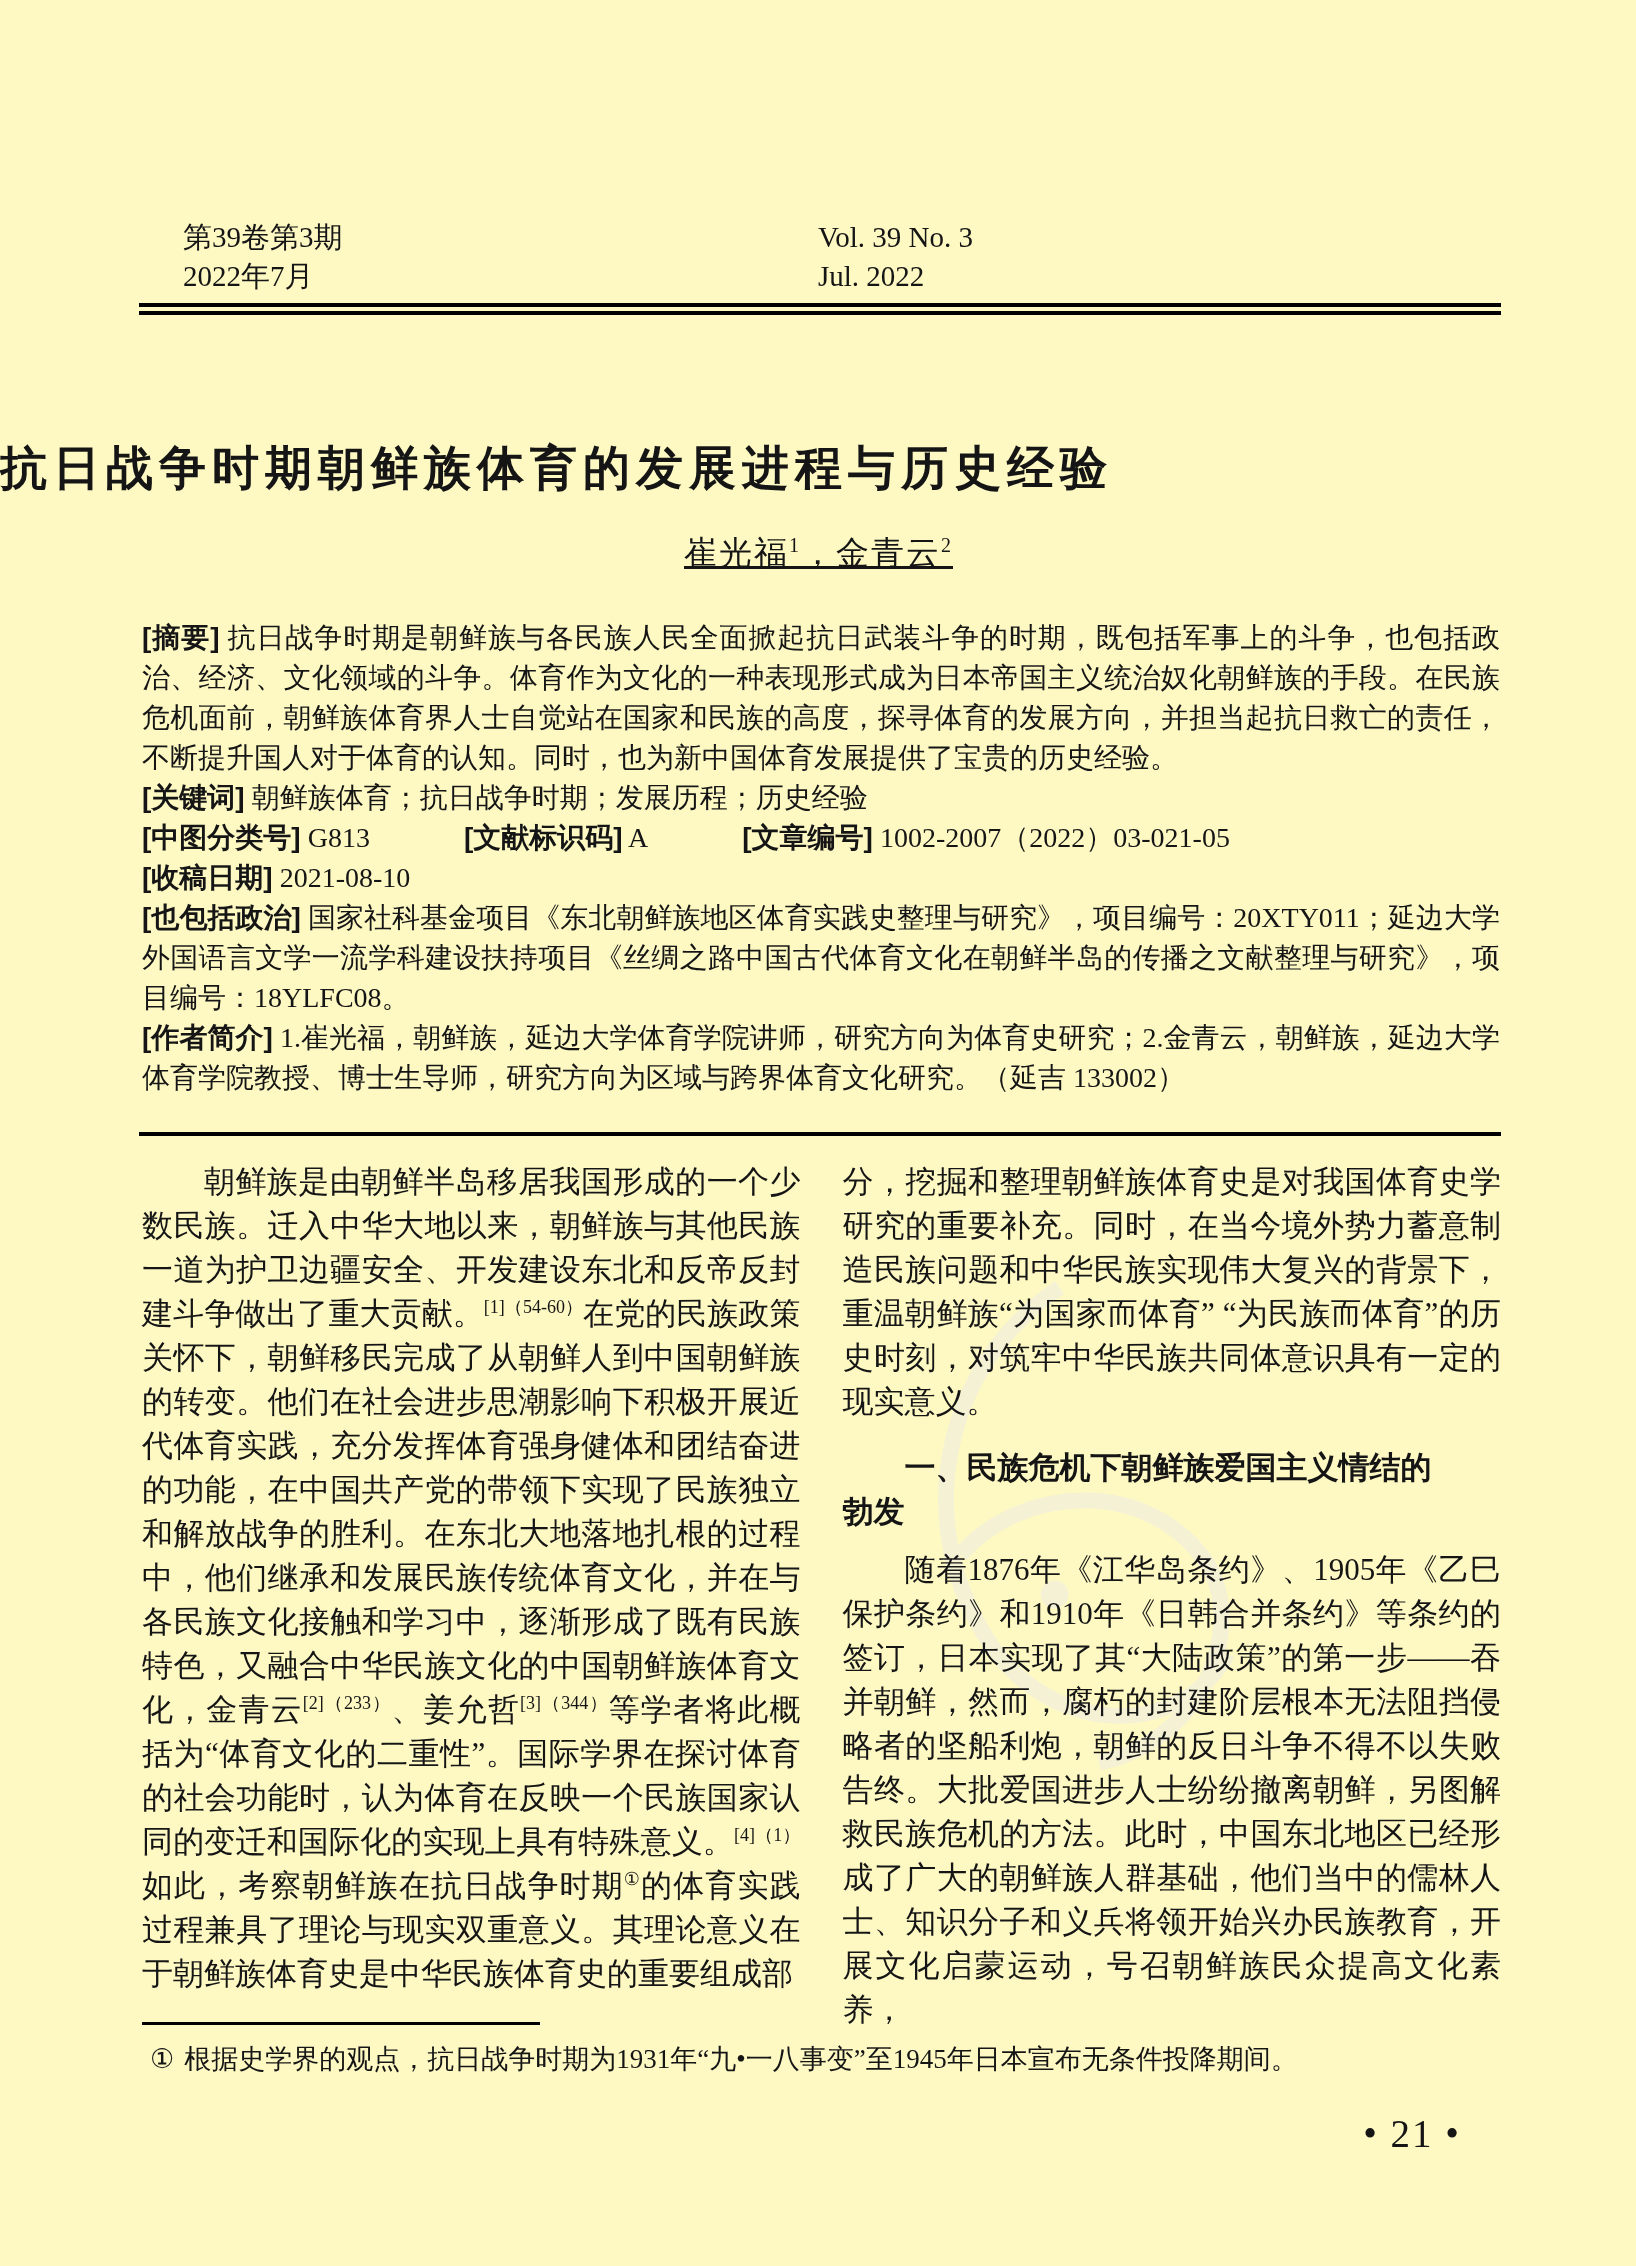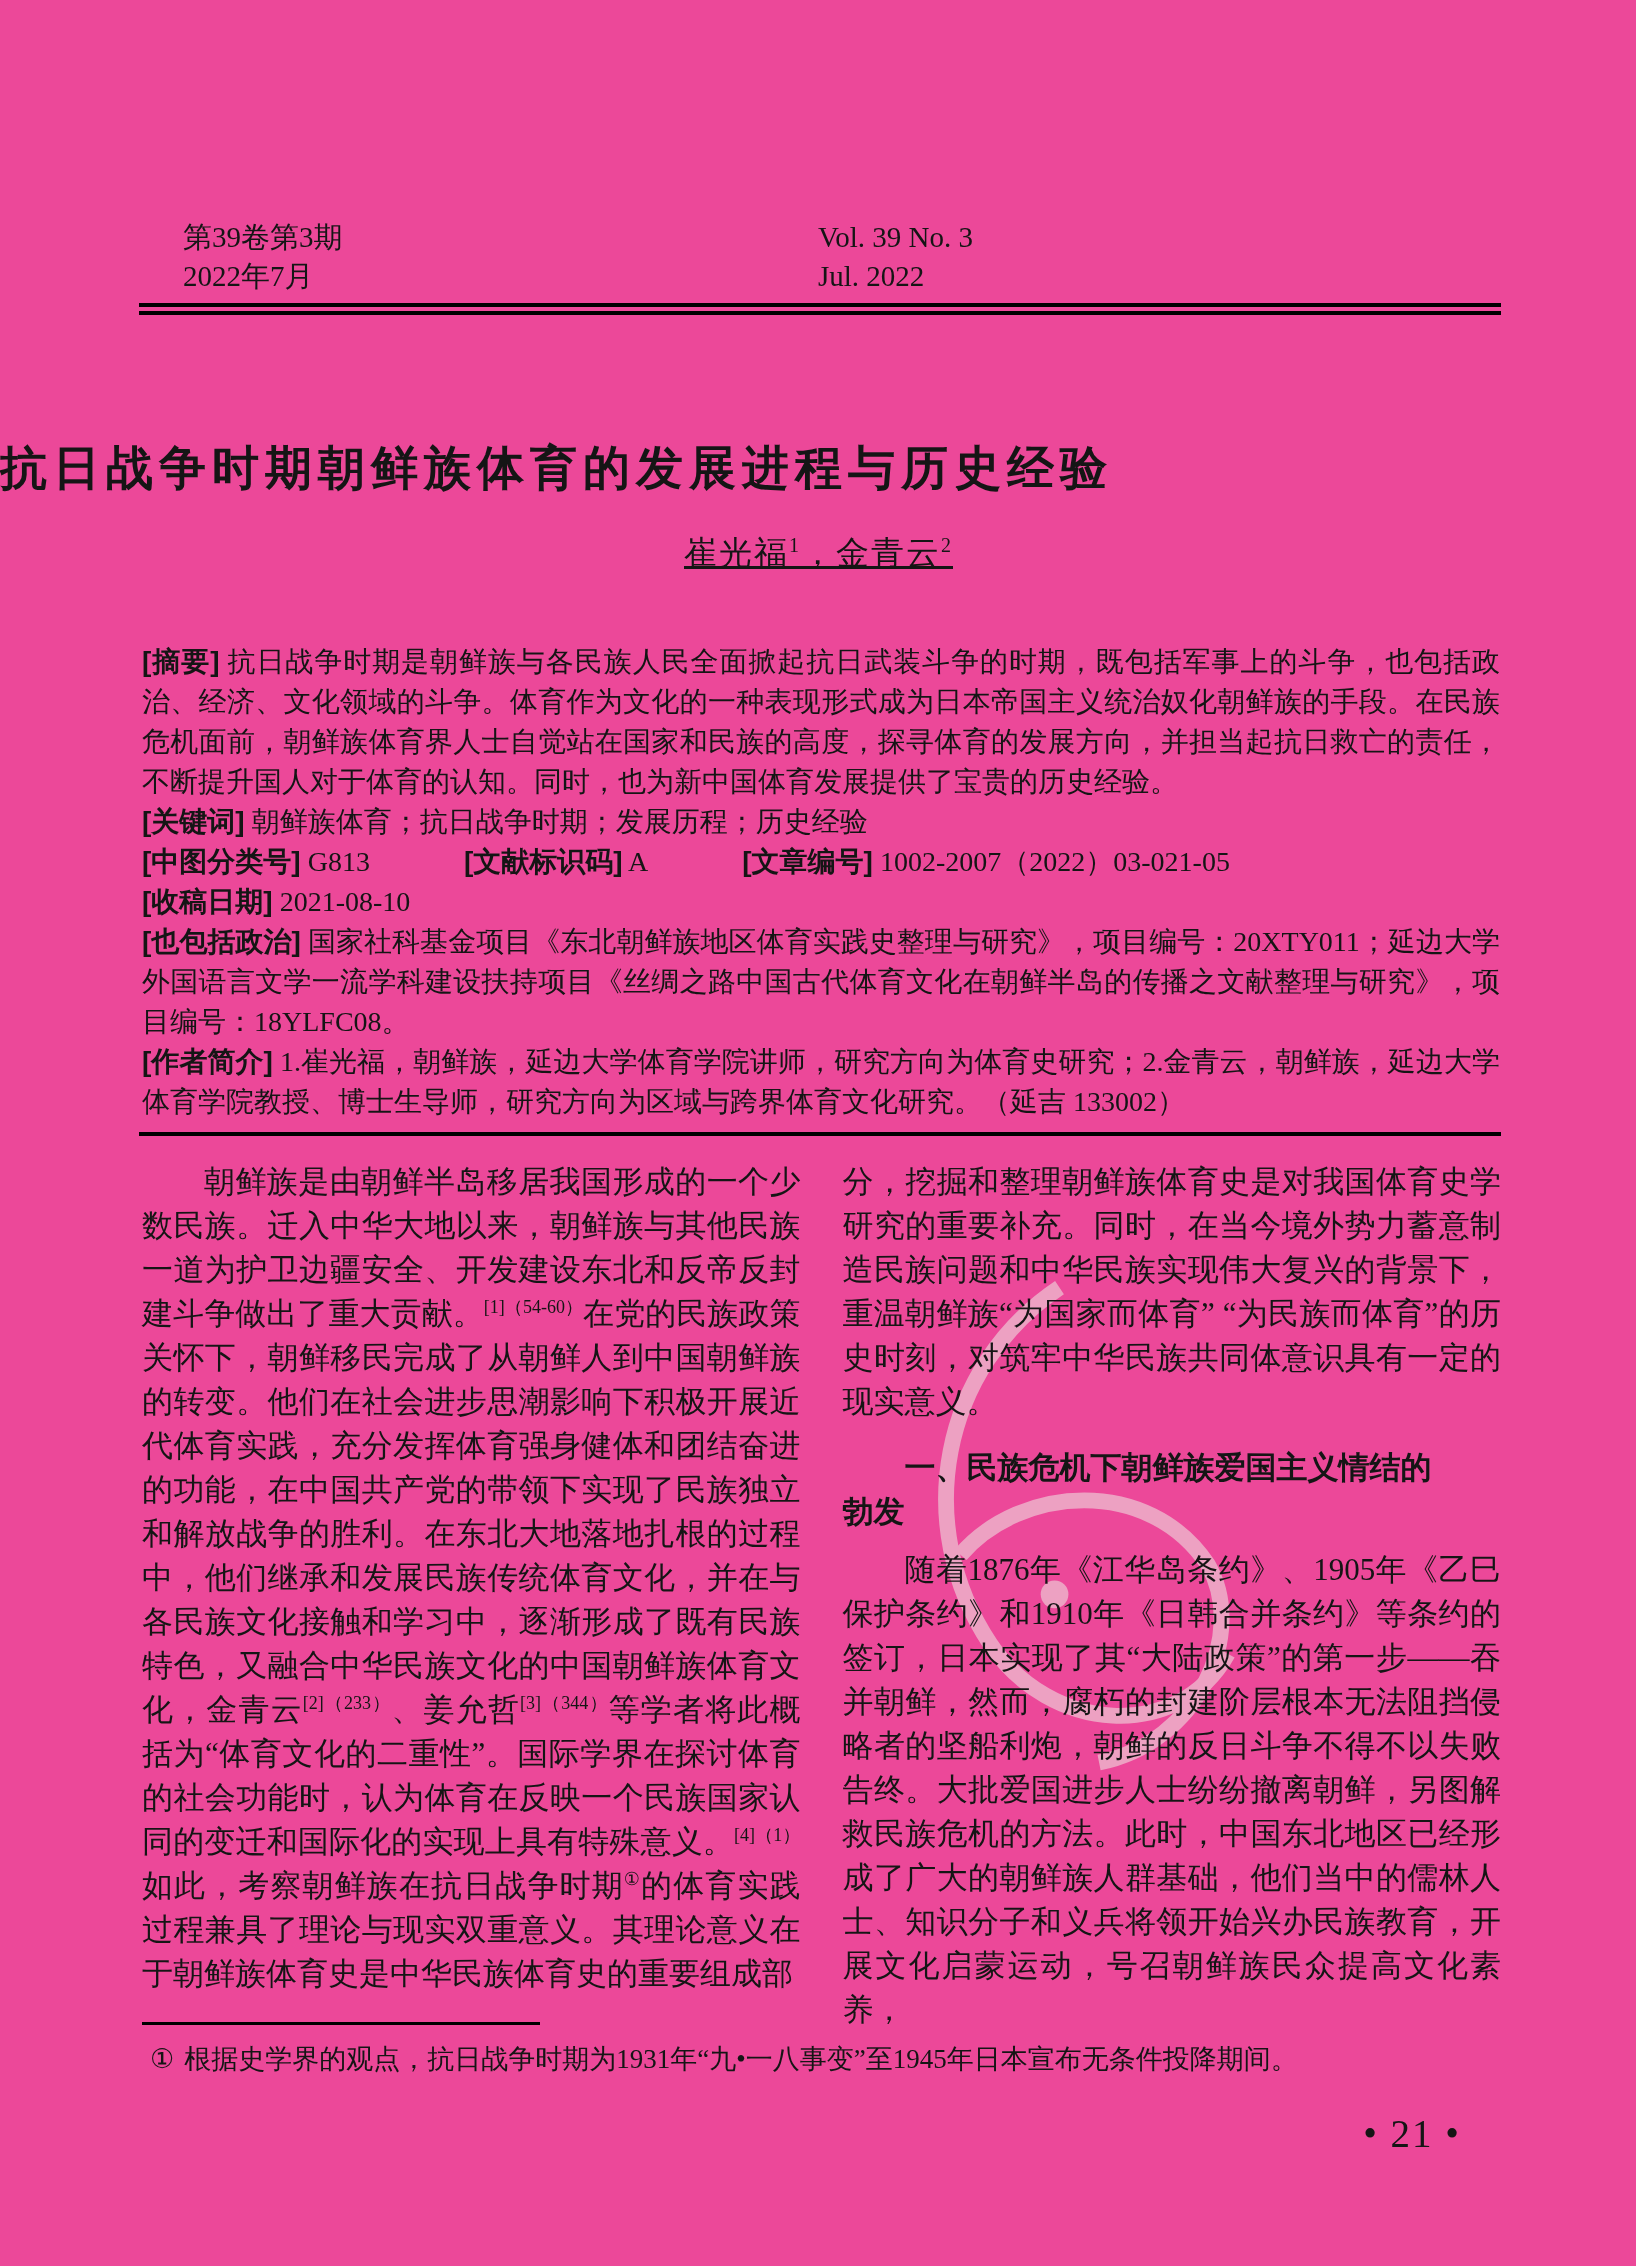--- a/index.html
+++ b/index.html
@@ -1,20 +1,20 @@
 <!DOCTYPE html>
 <html><head>
 <meta charset="utf-8">
 <style>
   html, body { margin: 0; padding: 0; background: #ffffff; }
   .page {
     position: relative;
     width: 1637px;
     height: 2266px;
-    background: #ec4899;
+    background: #fef9c3;
     font-family: "Liberation Serif", "DejaVu Serif", serif;
     color: #151515;
     overflow: hidden;
   }
   
   .journal-header {
     position: absolute;
     left: 141px; right: 139px; top: 218px;
     display: flex;
     align-items: flex-start;
@@ -46,21 +46,21 @@
     left: 0; right: 0; top: 531px;
     text-align: center;
     font-size: 33px;
     letter-spacing: 2px;
     text-decoration: underline;
   }
   .article-authors sup { font-size: 20px; }
   
   .meta-block {
     position: absolute;
-    left: 142px; right: 137px; top: 642px;
+    left: 142px; right: 137px; top: 618px;
     font-size: 28px;
     line-height: 40px;
     text-align: justify;
   }
   .meta-block p { margin: 0; }
   .meta-label {
     font-family: "Liberation Sans", "DejaVu Sans", sans-serif;
     font-weight: 700;
     letter-spacing: 0px;
   }

